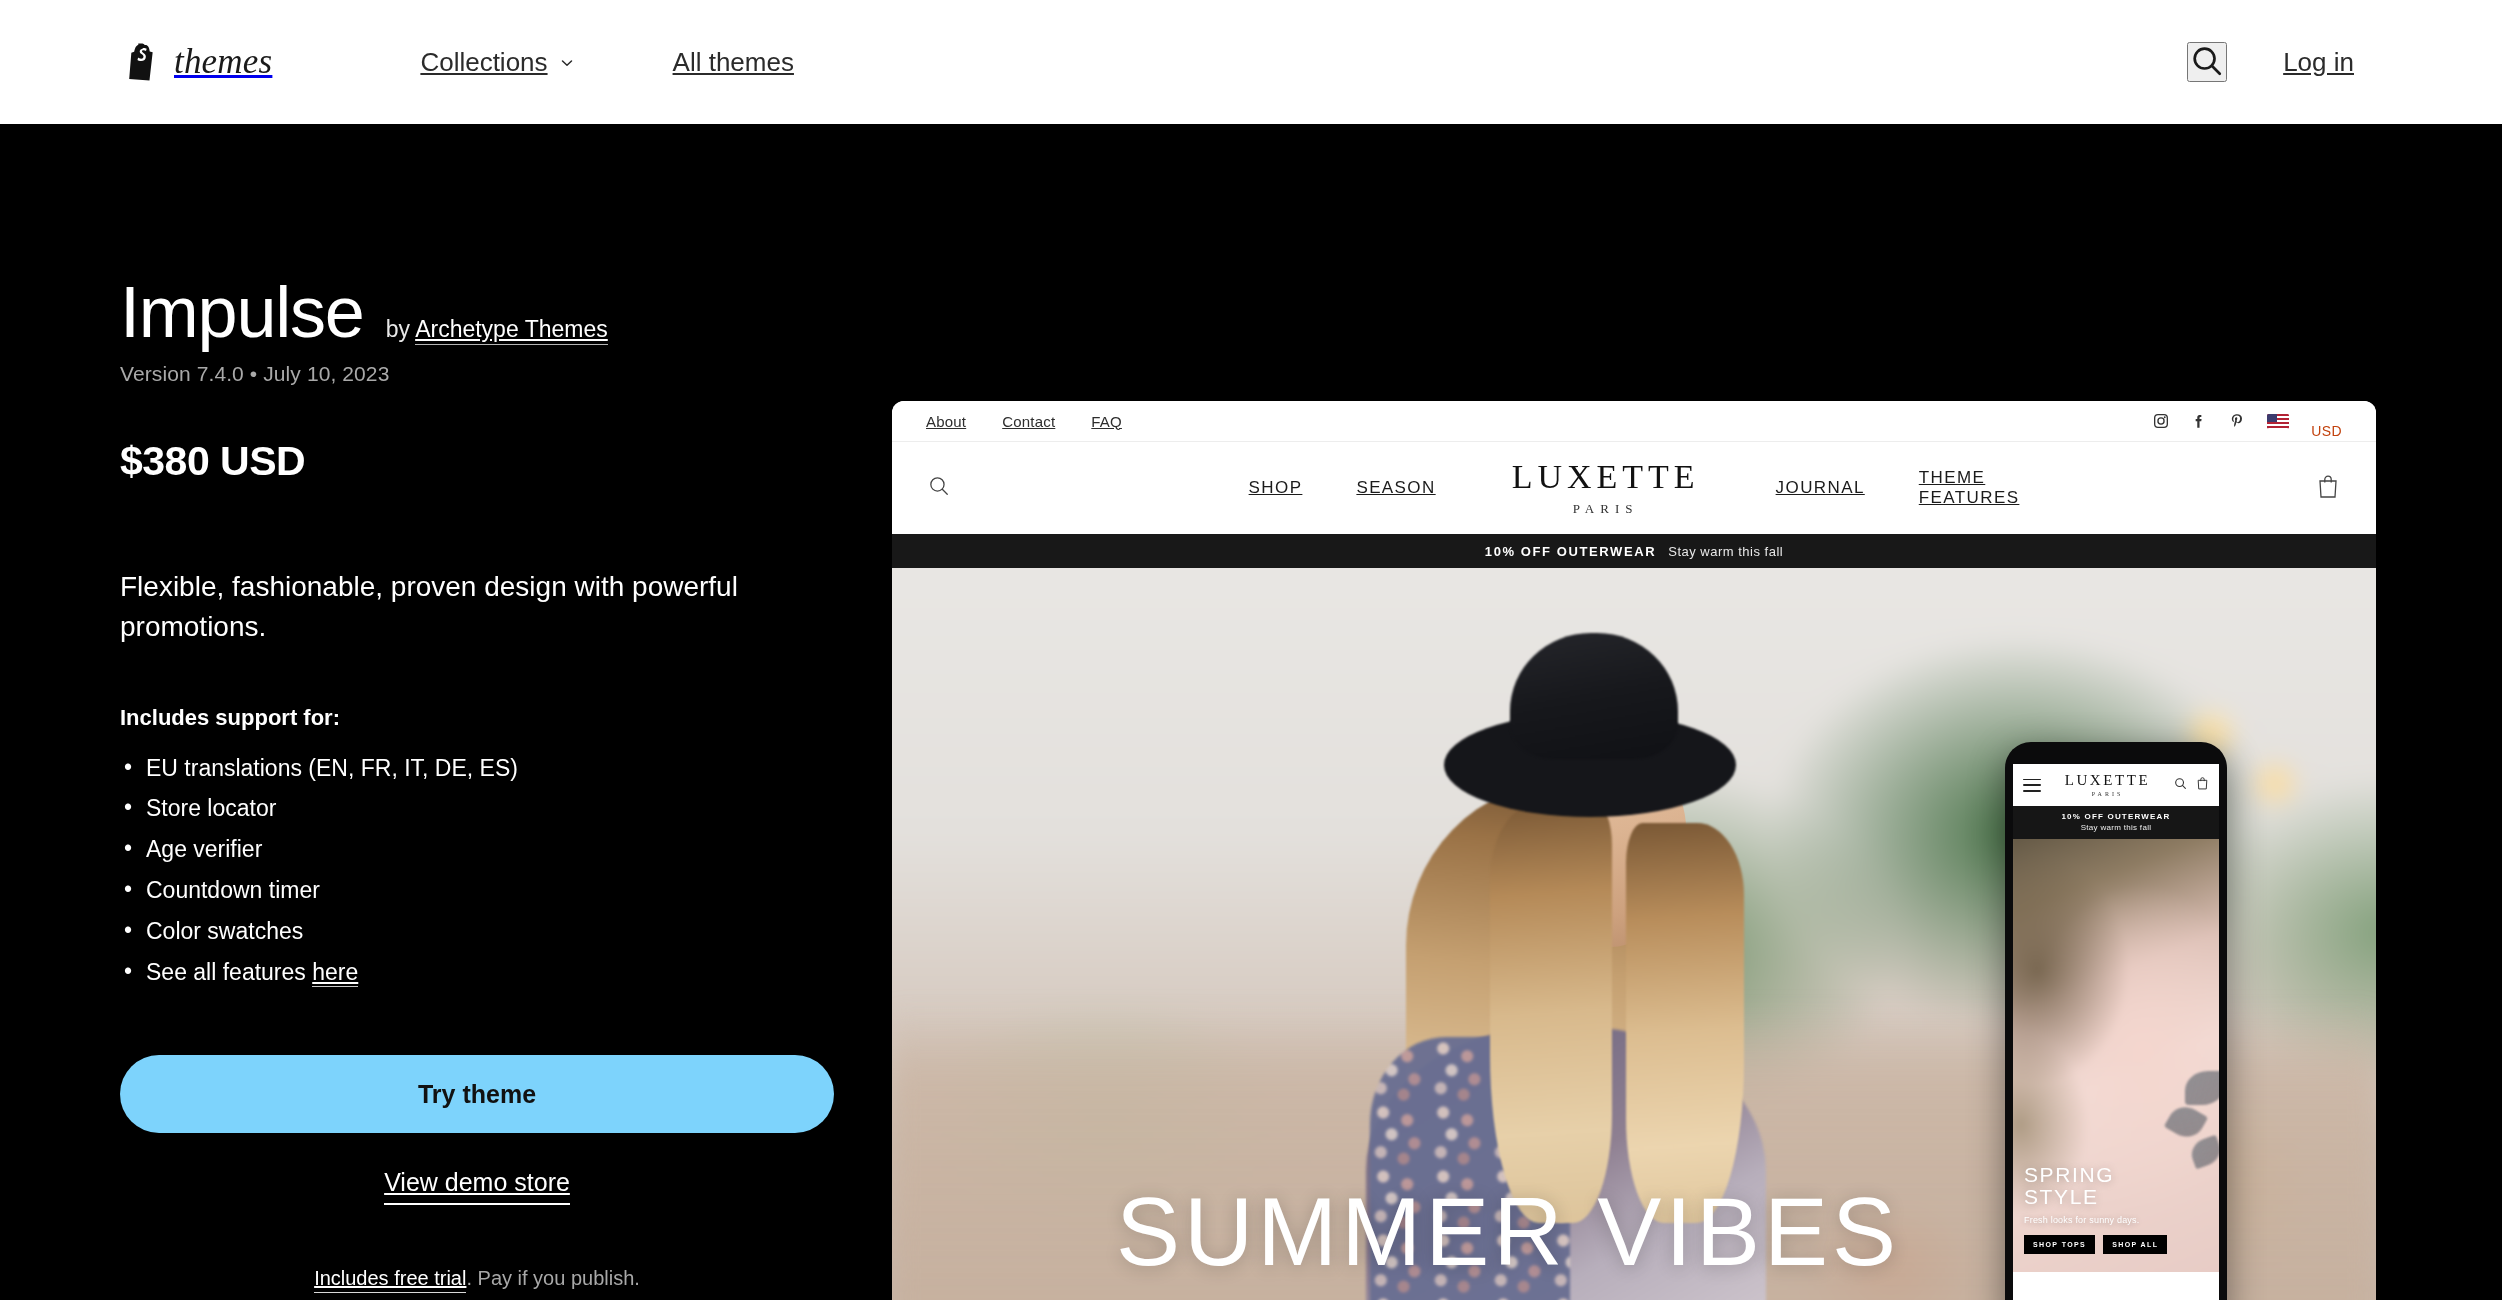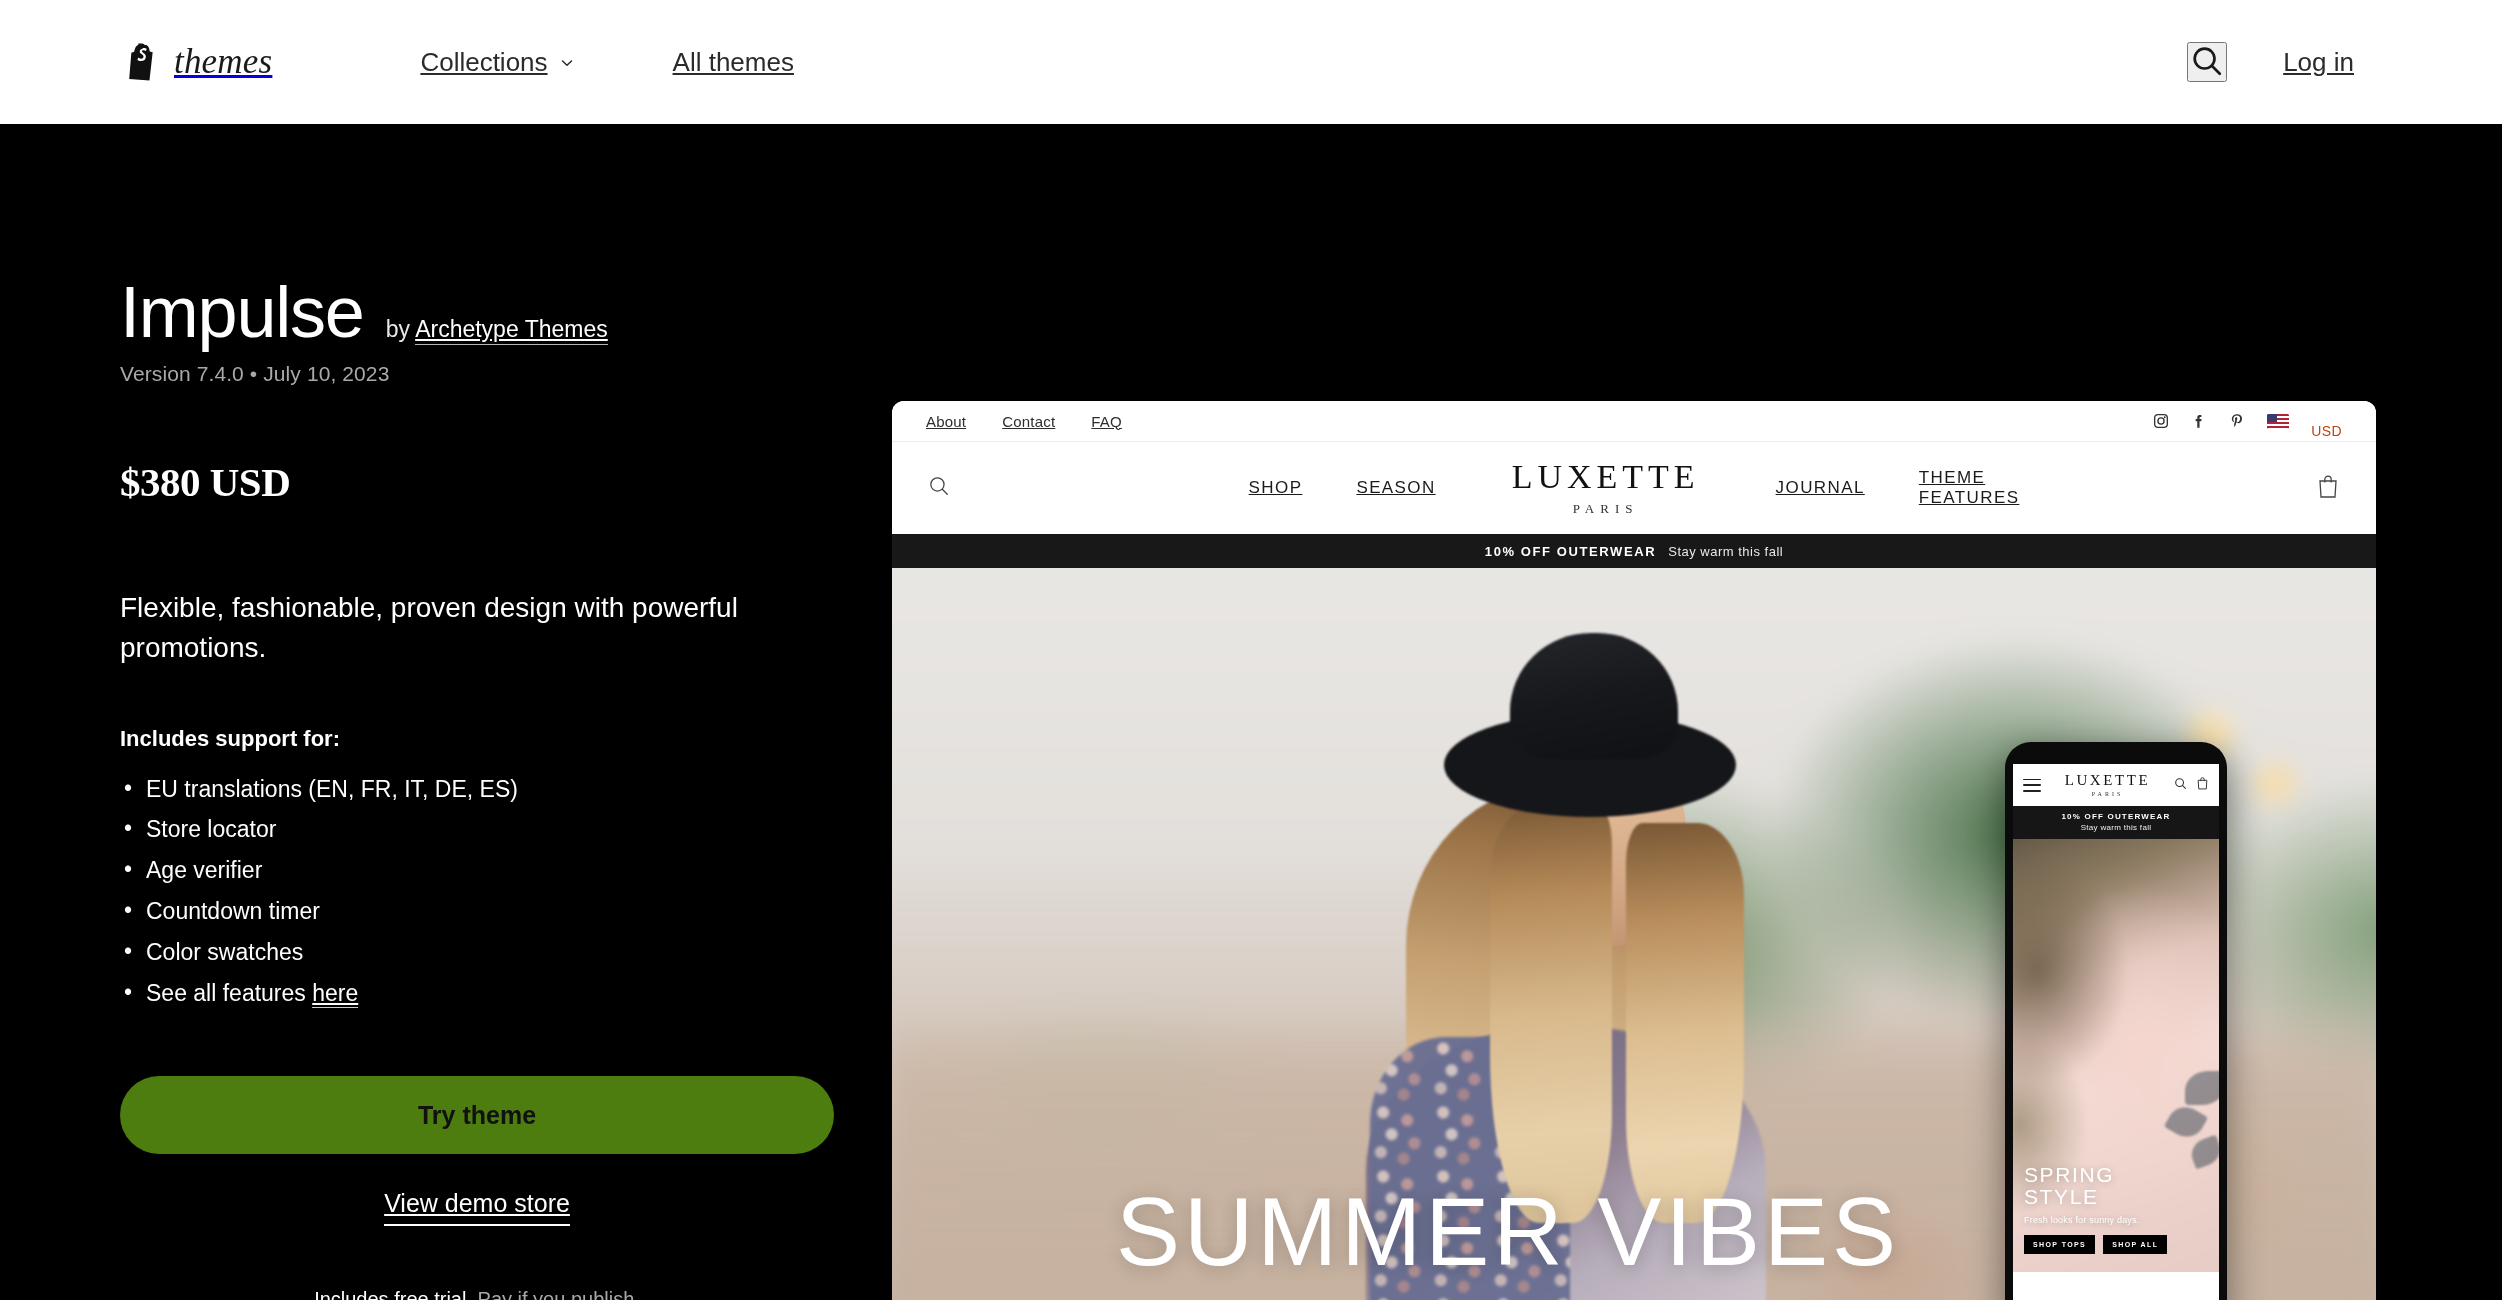--- a/index.html
+++ b/index.html
@@ -32,28 +32,28 @@
   
   .stage{ position:absolute; top:124px; left:0; width:2502px; height:1176px; background:#000; }
 
   
   .info-col{ position:absolute; left:120px; top:152px; width:720px; color:#fff; }
   .title-row{ display:flex; align-items:baseline; gap:22px; }
   .theme-title{ font-size:72px; font-weight:400; letter-spacing:-1.2px; line-height:1; color:#fff; }
   .byline{ font-size:23px; color:#e8e8e8; white-space:nowrap; }
   .byline .author{ color:#fff; border-bottom:1.5px solid #b5b5b5; padding-bottom:2px; }
   .version{ font-size:21px; color:#a9a9a9; margin-top:14px; letter-spacing:.1px; }
-  .price{ font-size:41px; font-weight:700; color:#fff; margin-top:72px; letter-spacing:-.5px;font-family:Liberation Serif, serif;}
+  .price{ font-size:41px; font-weight:700; color:#fff; margin-top:52px; letter-spacing:-.5px;}
   .tagline{ font-size:28px; line-height:1.42; color:#fff; margin-top:82px; max-width:700px; }
   .inc-head{ font-size:22px; font-weight:700; color:#fff; margin-top:58px; }
   .feat-list{ list-style:none; margin-top:17px; }
   .feat-list li{ font-size:23px; color:#fff; line-height:1.78; position:relative; padding-left:26px; }
   .feat-list li:before{ content:"\2022"; position:absolute; left:4px; top:-1px; font-size:23px; color:#fff;}
   .feat-list a.inline-link{ color:#fff; border-bottom:1.5px solid #c9c9c9; padding-bottom:1px;}
-  .try-btn{ margin-top:62px; width:714px; height:78px; border-radius:40px; background:#4d7c0f;
+  .try-btn{ margin-top:62px; width:714px; height:78px; border-radius:40px; background:#7dd3fc;
     color:#111; font-size:25px; font-weight:700; border:none; display:flex;
     align-items:center; justify-content:center; cursor:pointer; }
   .demo-wrap{ width:714px; display:flex; justify-content:center; margin-top:35px; }
   .demo-link{ font-size:25px; color:#fff; border-bottom:2px solid #fff; padding-bottom:6px; }
   .trial-wrap{ width:714px; display:flex; justify-content:center; margin-top:62px; font-size:20px;}
   .trial-strong{ color:#fff; border-bottom:1.5px solid #d8d8d8; padding-bottom:2px;}
   .trial-rest{ color:#a8a8a8; }
 
   
   .preview{ position:absolute; left:892px; top:277px; width:1484px; height:926px;

